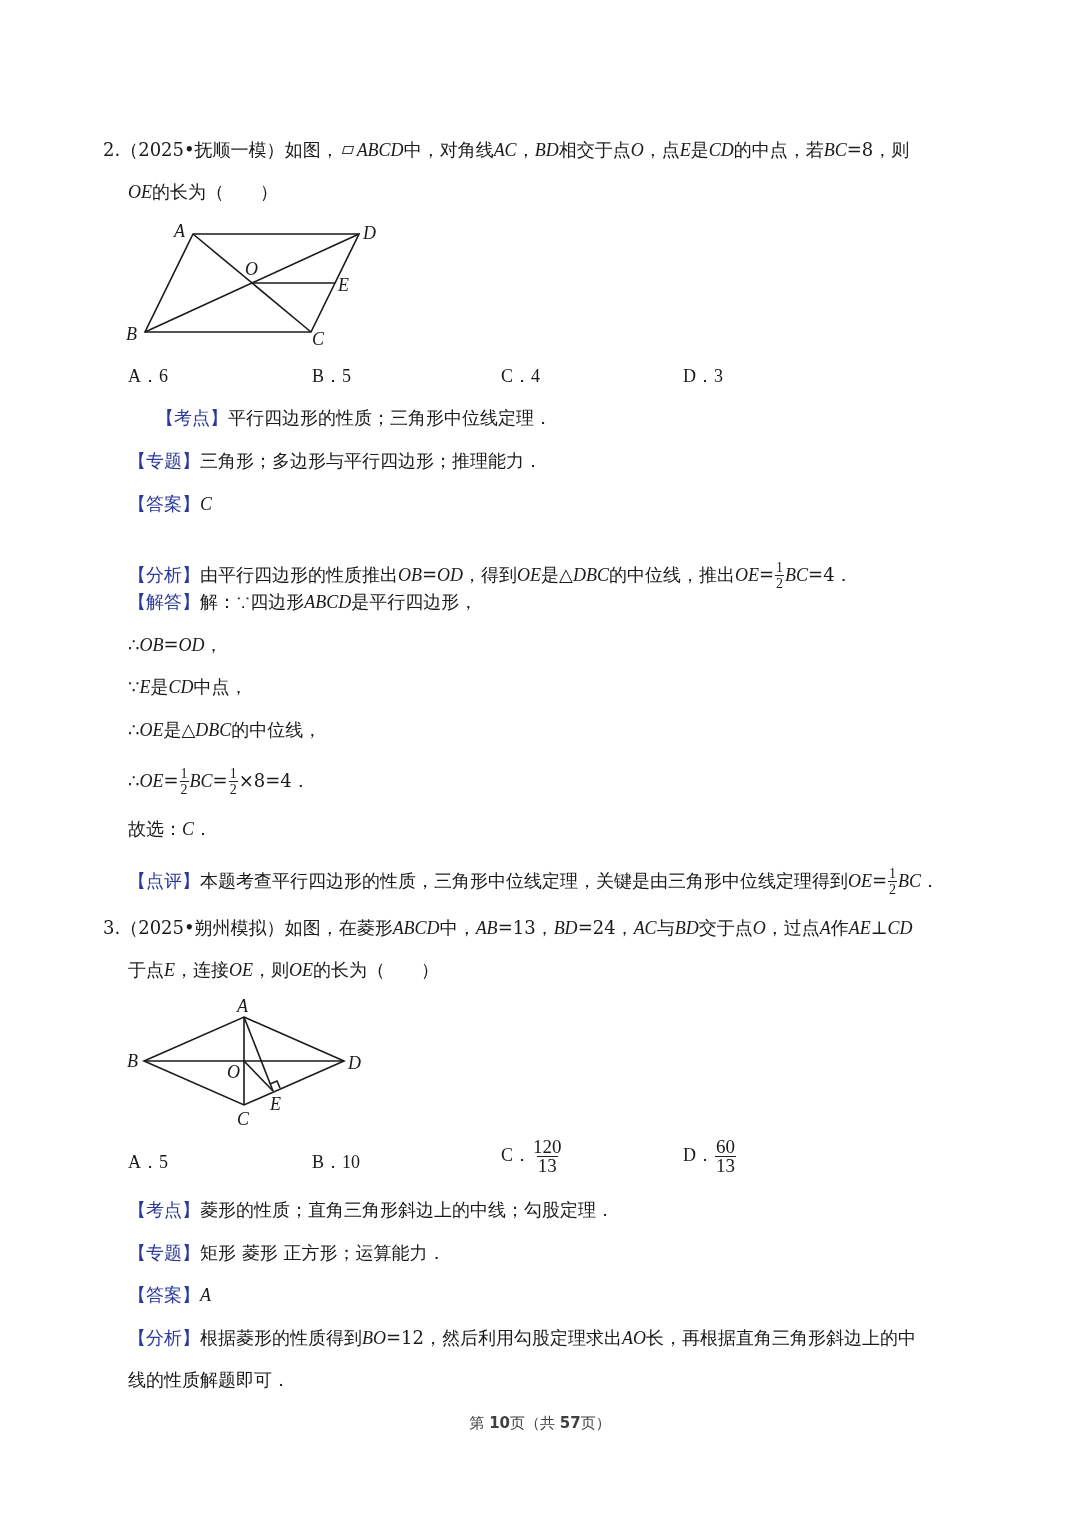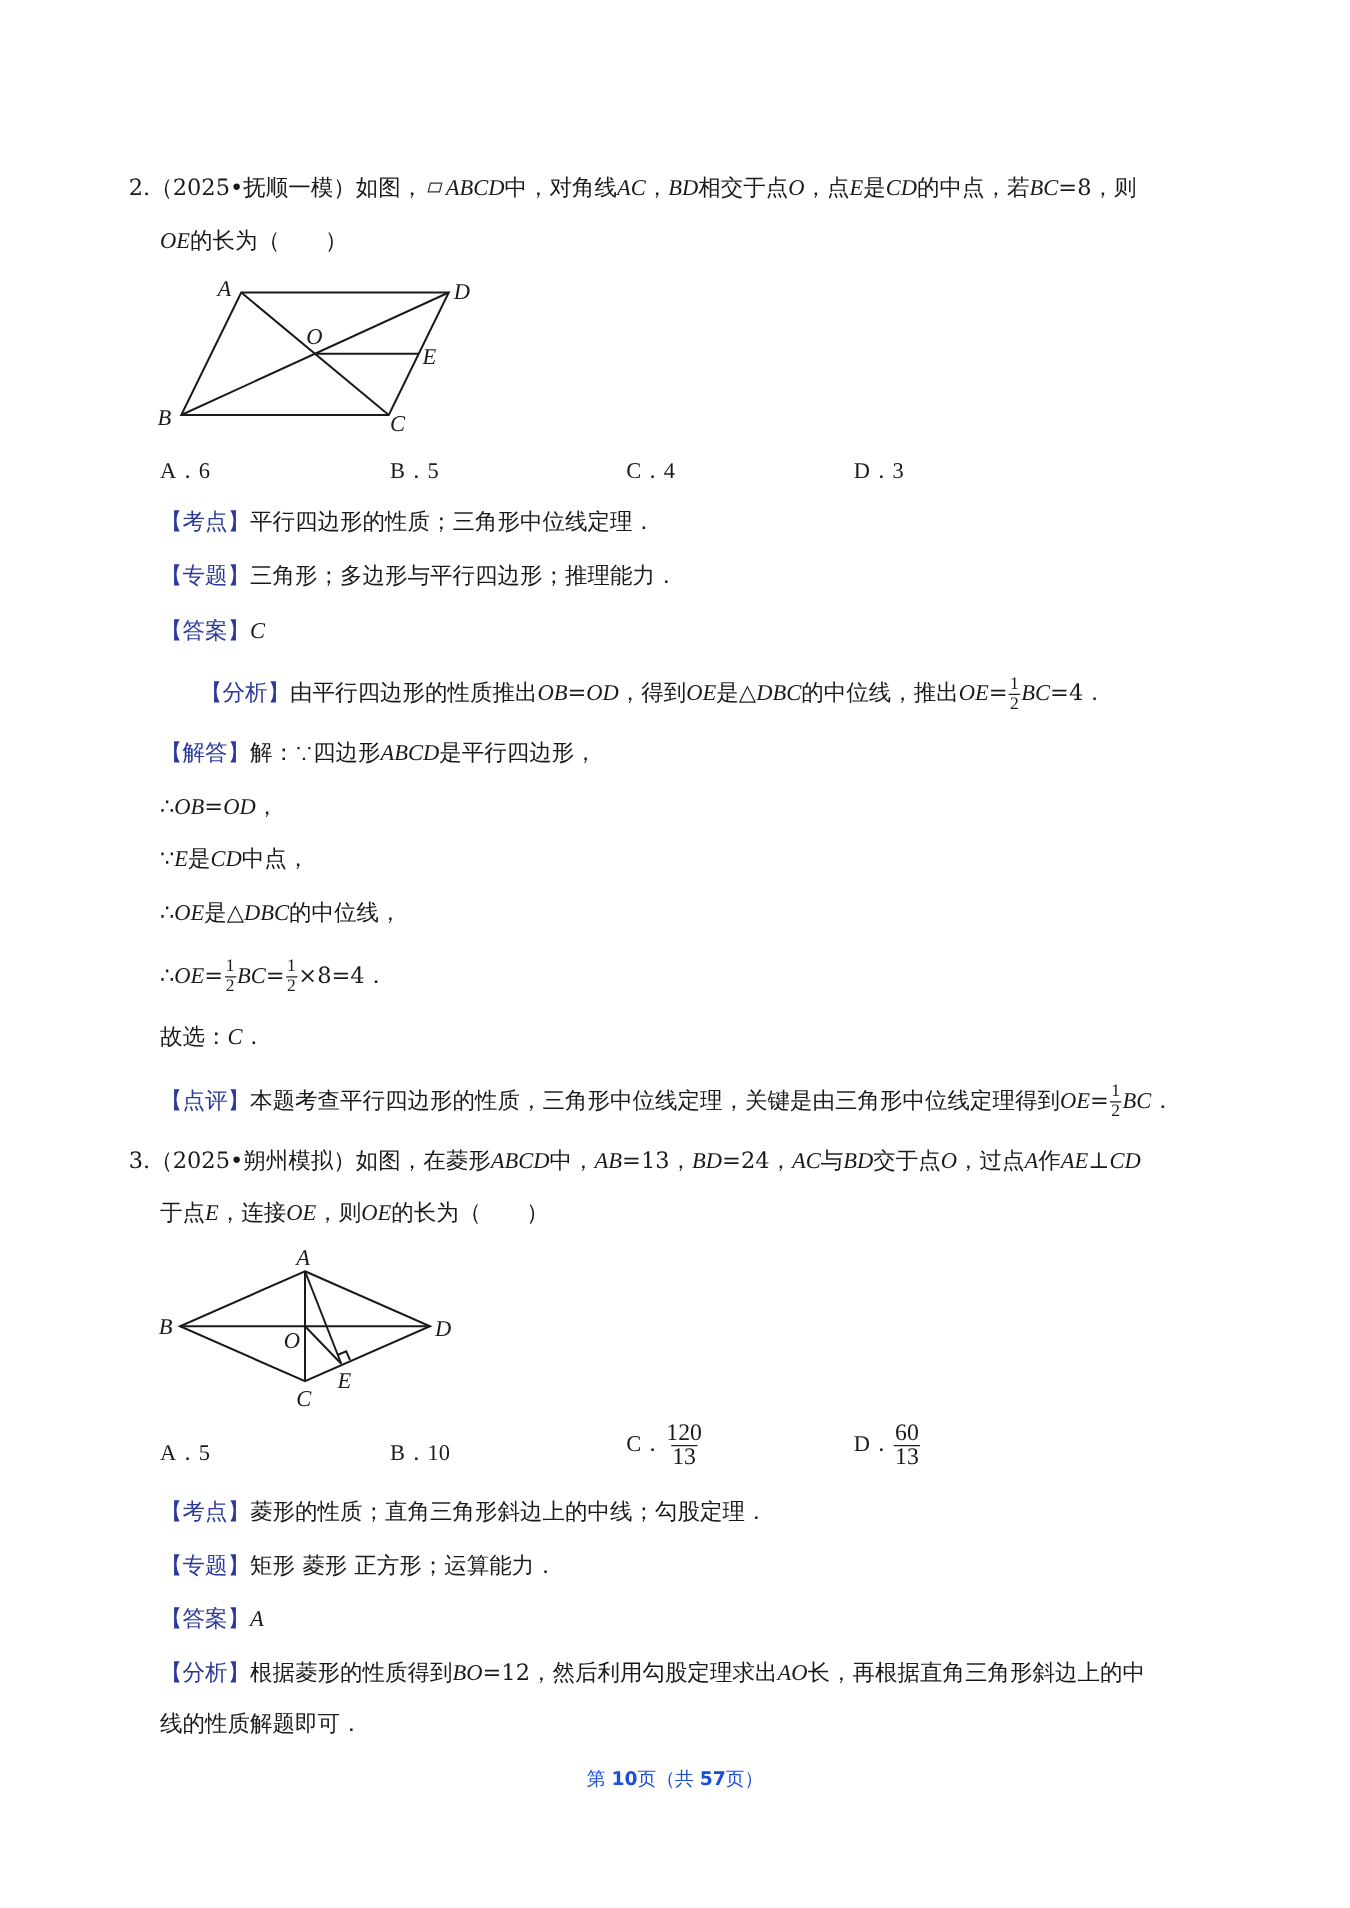--- a/index.html
+++ b/index.html
@@ -12,21 +12,21 @@
   .frac { display:inline-flex; flex-direction:column; align-items:center; vertical-align:middle;
           font-size:14px; line-height:15px; margin:0 1px; font-family:"Liberation Serif",serif; }
   .frac .num { padding:0 1px; }
   .frac .den { border-top:1px solid #222; padding:0 1px; }
   .frac.big { font-size:19px; line-height:18px; }
   .opts { position:absolute; left:128px; font-size:18px; line-height:28px; }
   .opt { position:absolute; white-space:nowrap; font-family:"Liberation Serif",serif; }
   .figure { position:absolute; }
   .figure svg text { font-family:"Liberation Serif",serif; font-style:italic; font-size:18px; fill:#1a1a1a; }
   .footer { position:absolute; left:0; width:1080px; top:1414px; text-align:center; font-size:15px;
-            font-family:"DejaVu Sans","Liberation Sans",sans-serif; color:#1d4ed8; }
+            font-family:"DejaVu Sans","Liberation Sans",sans-serif; color:#404040; }
   .footer b { font-weight:bold; }
   .pg { font-size:9px; border:1px solid #333; display:inline-block; width:8px; height:6px; transform:skewX(-15deg); margin:0 4px 2px 4px; vertical-align:middle; }
 </style>
 </head>
 <body>
 
 <div class="line qline" style="top:136px;">
   <span>2.</span><span>（2025•抚顺一模）</span><span>如图，</span><span class="pg"></span><i class="v">ABCD</i><span>中，对角线</span><i class="v">AC</i><span>，</span><i class="v">BD</i><span>相交于点</span><i class="v">O</i><span>，点</span><i class="v">E</i><span>是</span><i class="v">CD</i><span>的中点，若</span><i class="v">BC</i><span>=8，则</span>
 </div>
 <div class="line" style="top:178px;">
@@ -50,30 +50,30 @@
   </svg>
 </div>
 
 <div class="opts" style="top:362px;">
   <span class="opt" style="left:0;"><span>A．</span><span>6</span></span>
   <span class="opt" style="left:184px;"><span>B．</span><span>5</span></span>
   <span class="opt" style="left:373px;"><span>C．</span><span>4</span></span>
   <span class="opt" style="left:555px;font-family:Liberation Serif, serif;"><span>D．</span><span>3</span></span>
 </div>
 
-<div class="line" style="top:404px;">
+<div class="line" style="top:404px;margin-left:28px;">
   <span class="tag">【考点】</span><span>平行四边形的性质；三角形中位线定理．</span>
 </div>
 <div class="line" style="top:447px;">
   <span class="tag">【专题】</span><span>三角形；多边形与平行四边形；推理能力．</span>
 </div>
 <div class="line" style="top:490px;">
   <span class="tag">【答案】</span><i class="v">C</i>
 </div>
-<div class="line" style="top:540px;margin-left:32px;">
+<div class="line" style="top:560px;">
   <span class="tag">【分析】</span><span>由平行四边形的性质推出</span><i class="v">OB</i><span>=</span><i class="v">OD</i><span>，得到</span><i class="v">OE</i><span>是△</span><i class="v">DBC</i><span>的中位线，推出</span><i class="v">OE</i><span>=</span><span class="frac">
       <span class="num">1</span>
       <span class="den">2</span>
     </span><i class="v">BC</i><span>=4．</span>
 </div>
 
 <div class="line" style="top:588px;">
   <span class="tag">【解答】</span><span>解：∵四边形</span><i class="v">ABCD</i><span>是平行四边形，</span>
 </div>
 <div class="line" style="top:631px;">

